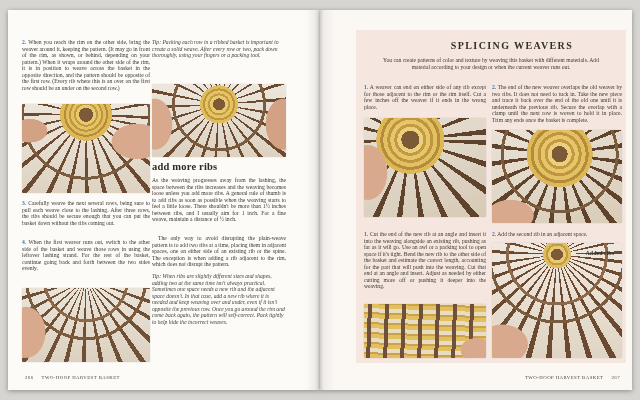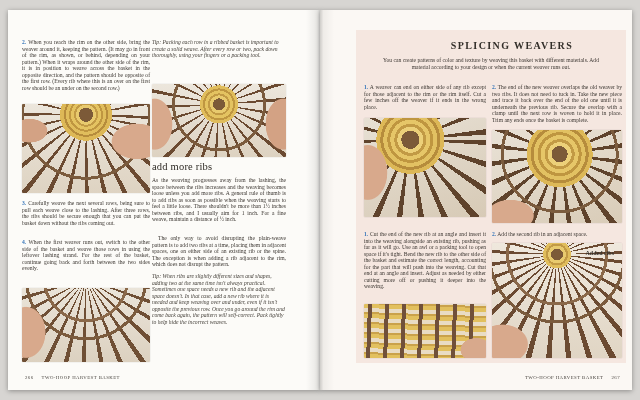--- a/index.html
+++ b/index.html
@@ -9,21 +9,21 @@
     font-family:"Liberation Serif", serif;
   }
   .page{position:absolute;top:10px;width:312px;height:380px;box-shadow:0 1px 5px rgba(0,0,0,.35)}
   #left-page{left:8px;background:#fcfbf8}
   #right-page{left:320px;background:#fbf8f4}
   .gutter{position:absolute;left:306px;top:10px;width:28px;height:380px;pointer-events:none;
     background:linear-gradient(90deg,rgba(0,0,0,0),rgba(0,0,0,.08) 42%,rgba(0,0,0,.16) 52%,rgba(0,0,0,.05) 62%,rgba(0,0,0,0))}
   .txt{position:absolute;margin:0;font-size:5.6px;line-height:6.5px;color:#3b3631;text-align:justify}
   .num{color:#3273b8;font-weight:bold}
   .tip{font-style:italic;color:#45403a;text-align:left}
-  .sec-head{position:absolute;margin:0;font-size:10.5px;line-height:11px;font-weight:normal;color:#2e2a24;letter-spacing:.2px}
+  .sec-head{position:absolute;margin:0;font-size:10.5px;line-height:11px;font-weight:bold;color:#2e2a24;letter-spacing:.2px}
   .panel{position:absolute;left:356px;top:30px;width:270px;height:333px;background:#f5e7e0}
   .panel-title{position:absolute;left:356px;top:40px;width:312px;margin:0;text-align:center;
     font-size:10px;font-weight:bold;letter-spacing:1.4px;color:#322e29}
   .panel-sub{position:absolute;left:374px;top:57px;width:234px;margin:0;text-align:center;
     font-size:5.6px;line-height:6.6px;color:#3b3631}
   .footer{position:absolute;top:375px;font-size:4.8px;letter-spacing:.45px;color:#48443f;white-space:nowrap}
   #footer-left{left:25px}
   #footer-right{left:440px;width:180px;text-align:right}
   .footer .sep{display:inline-block;width:8px}
   .ph{position:absolute;border-radius:1px;box-shadow:0 0 0 .5px rgba(0,0,0,.07)}

